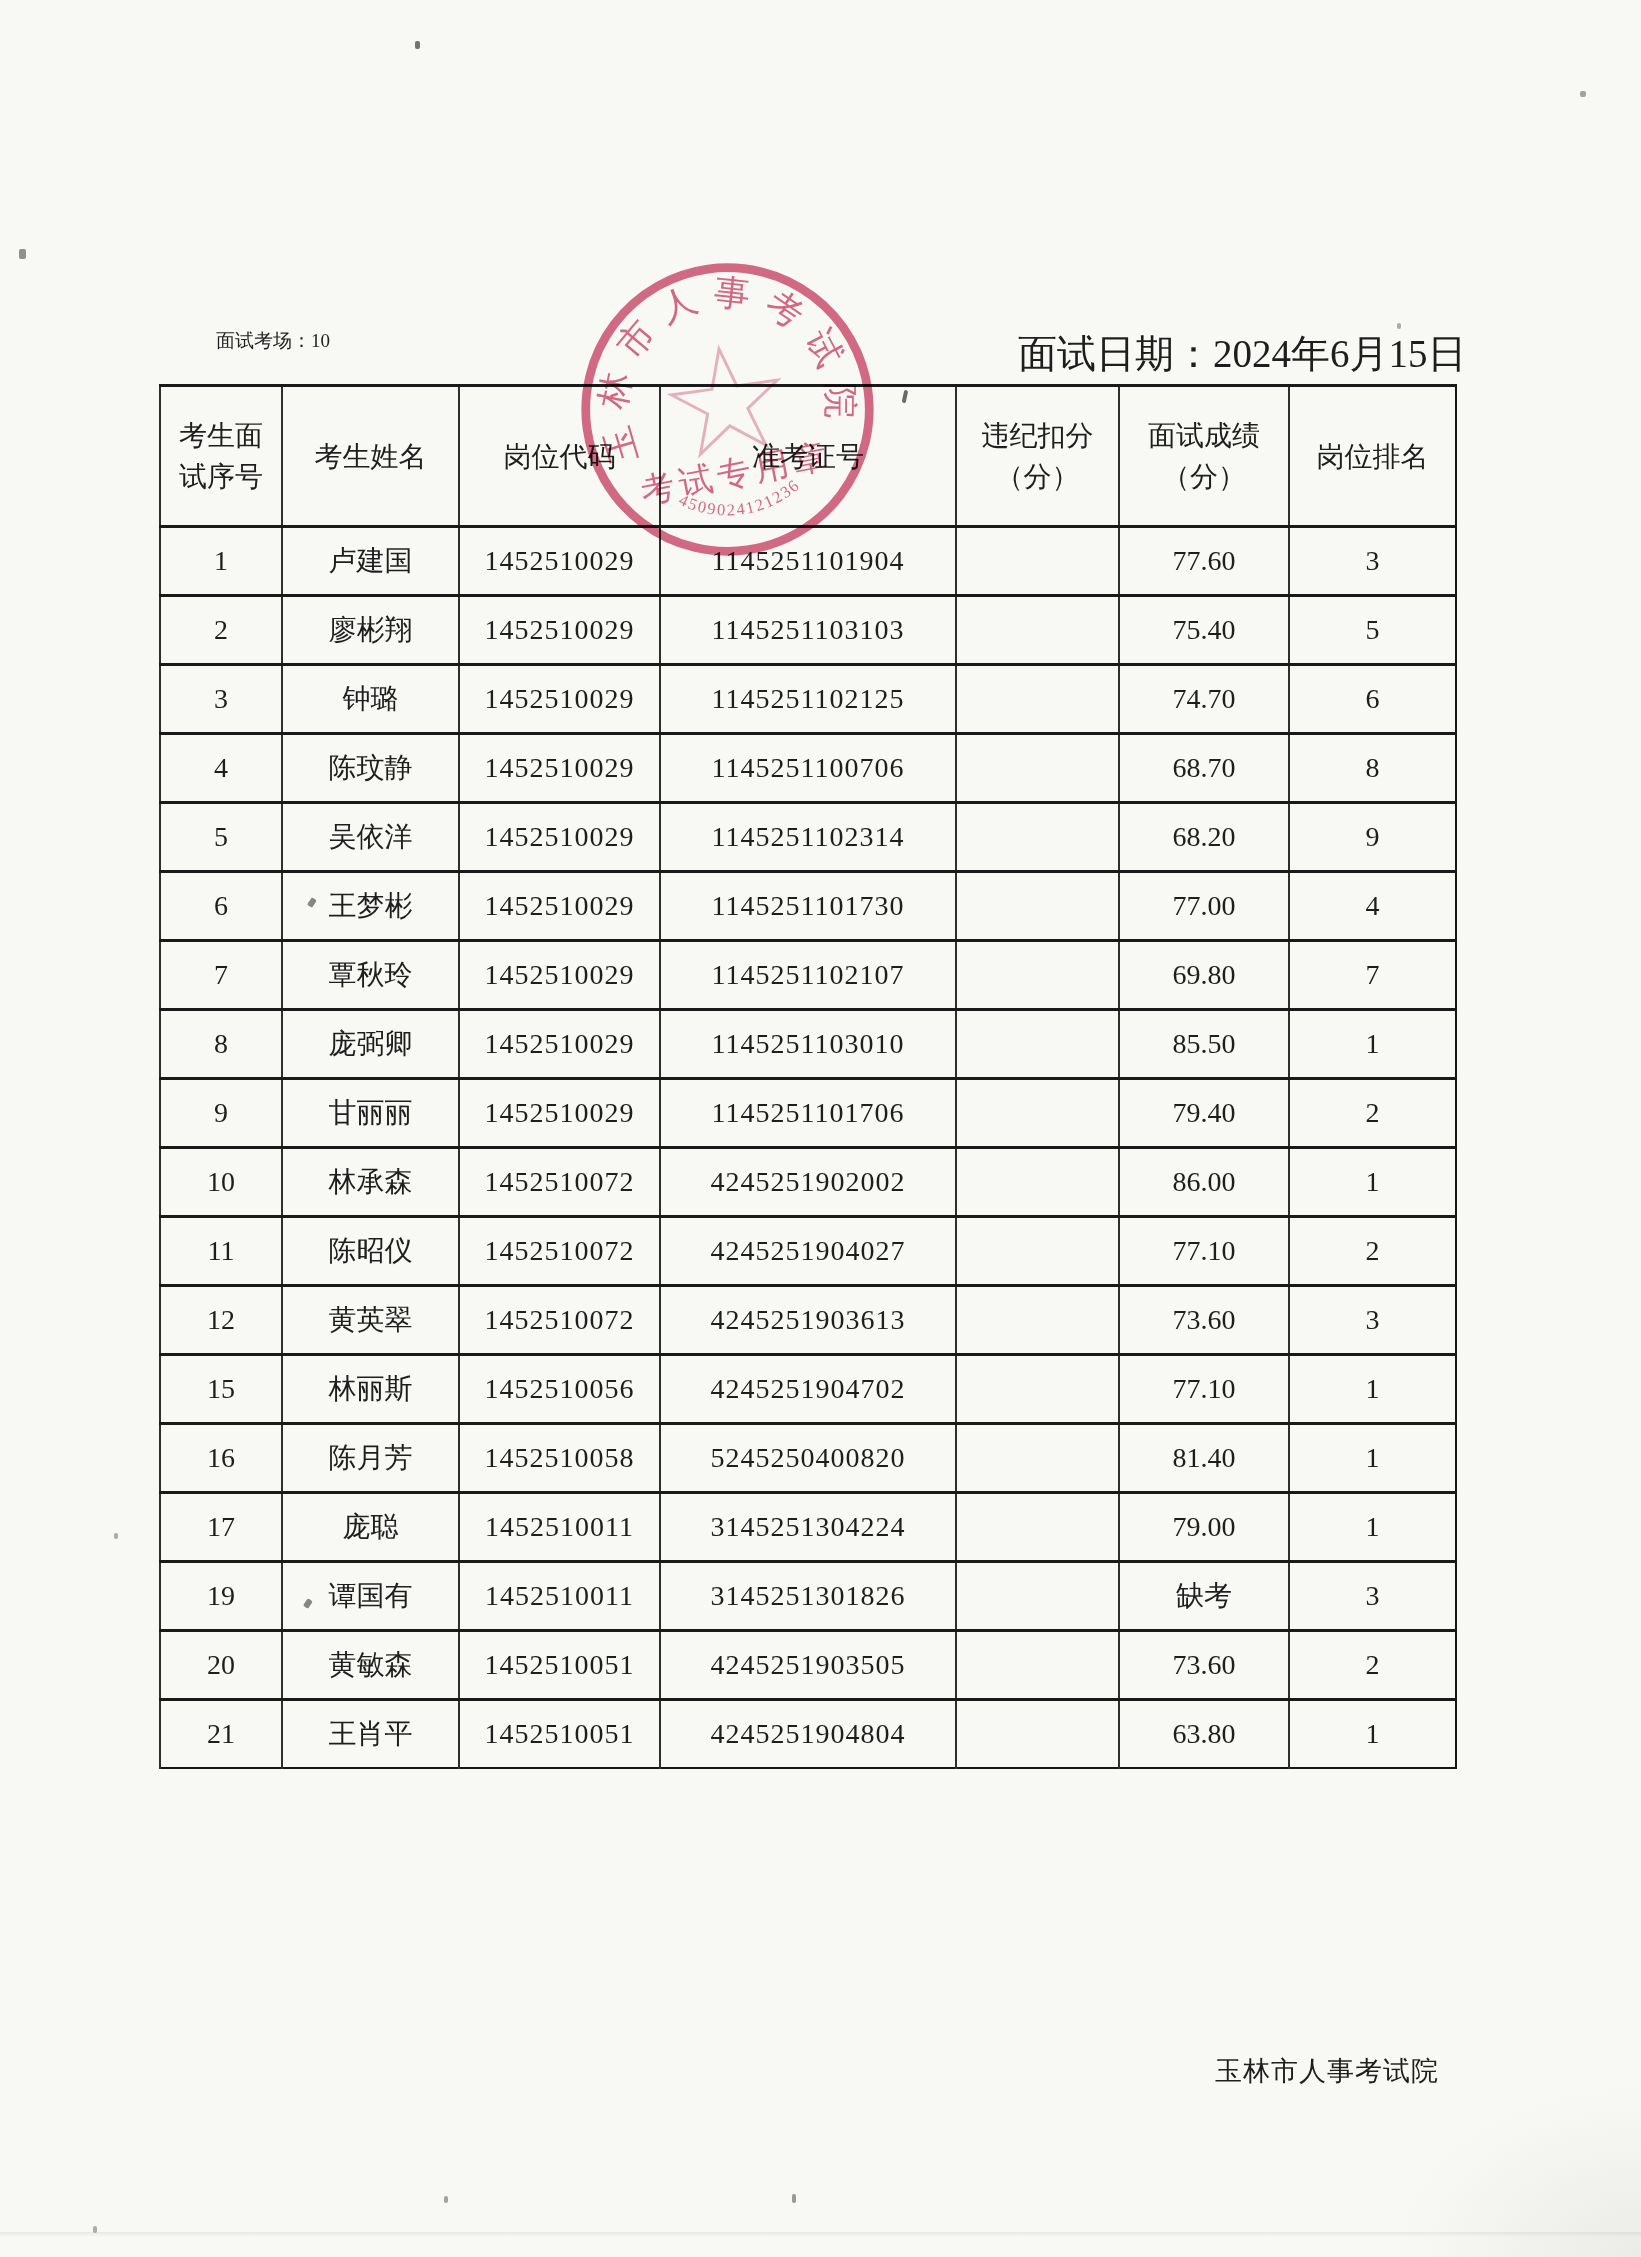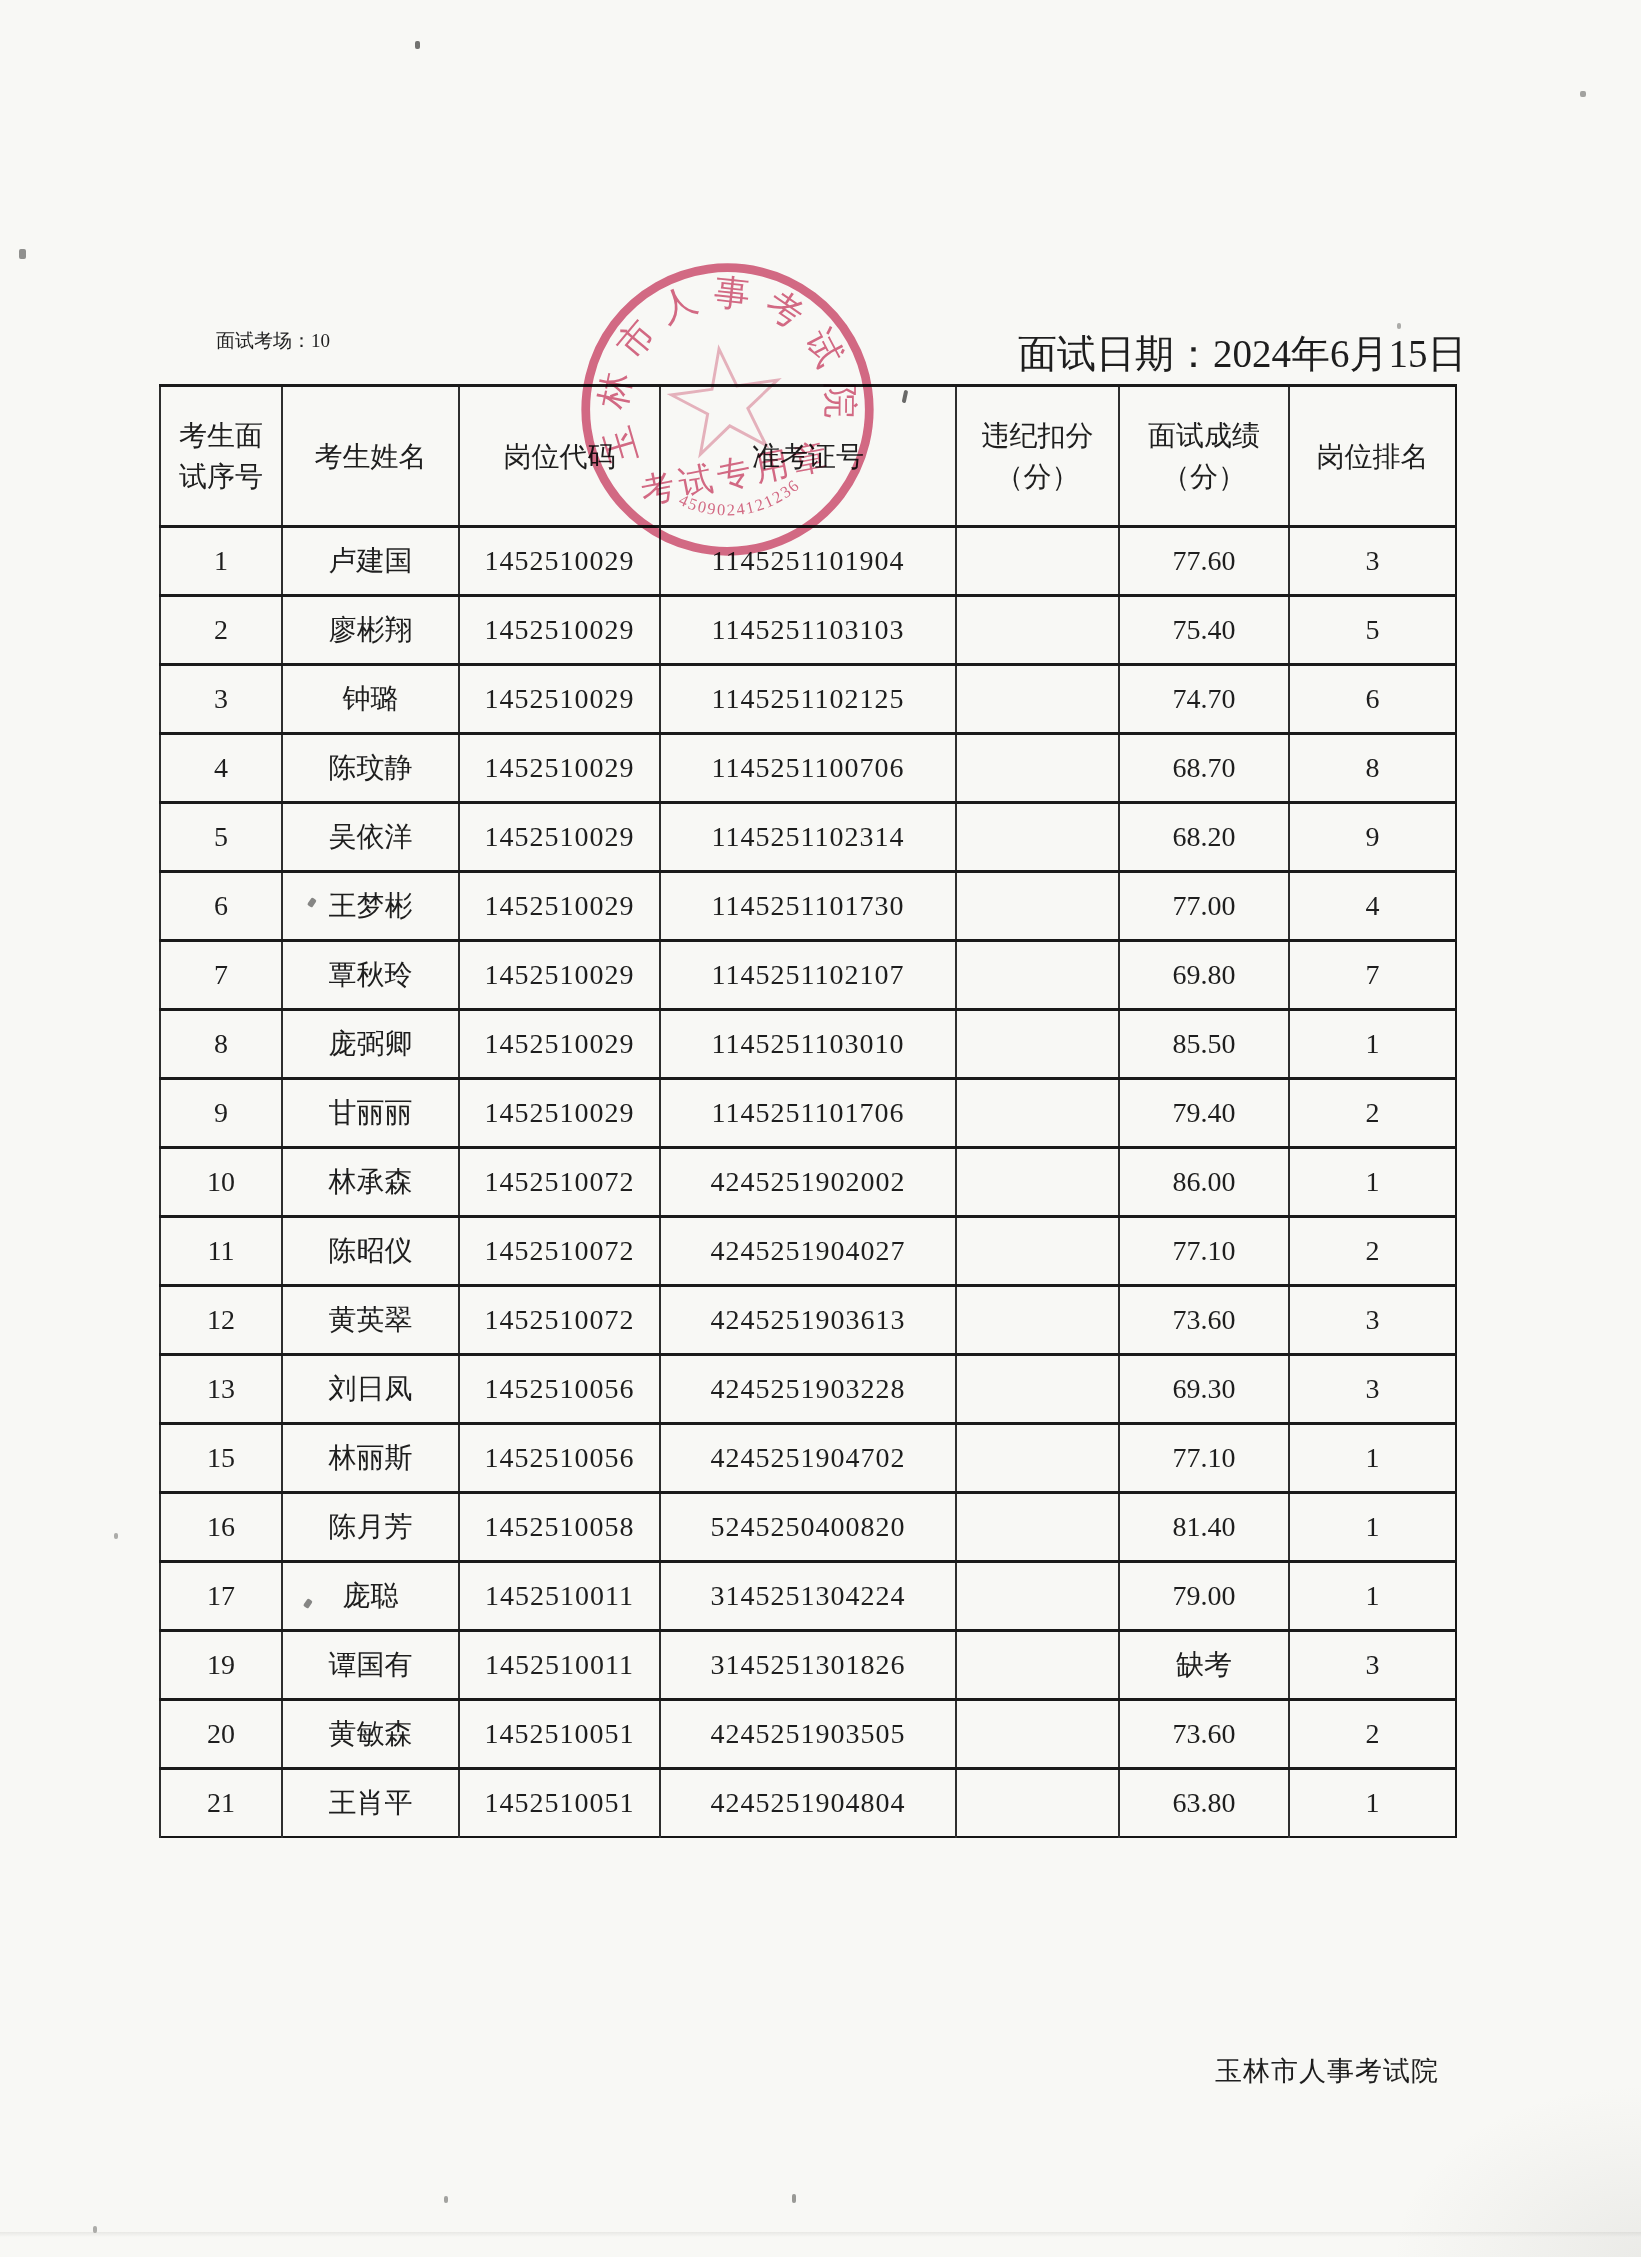--- a/index.html
+++ b/index.html
@@ -198,29 +198,20 @@
           <td>77.10</td>
           <td>2</td>
         </tr>
       <tr>
           <td>12</td>
           <td>黄英翠</td>
           <td class="num">1452510072</td>
           <td class="num">4245251903613</td>
           <td></td>
           <td>73.60</td>
-          <td>3</td>
-        </tr>
-      <tr>
-          <td>13</td>
-          <td>刘日凤</td>
-          <td class="num">1452510056</td>
-          <td class="num">4245251903228</td>
-          <td></td>
-          <td>69.30</td>
           <td>3</td>
         </tr>
       <tr>
           <td>15</td>
           <td>林丽斯</td>
           <td class="num">1452510056</td>
           <td class="num">4245251904702</td>
           <td></td>
           <td>77.10</td>
           <td>1</td>

